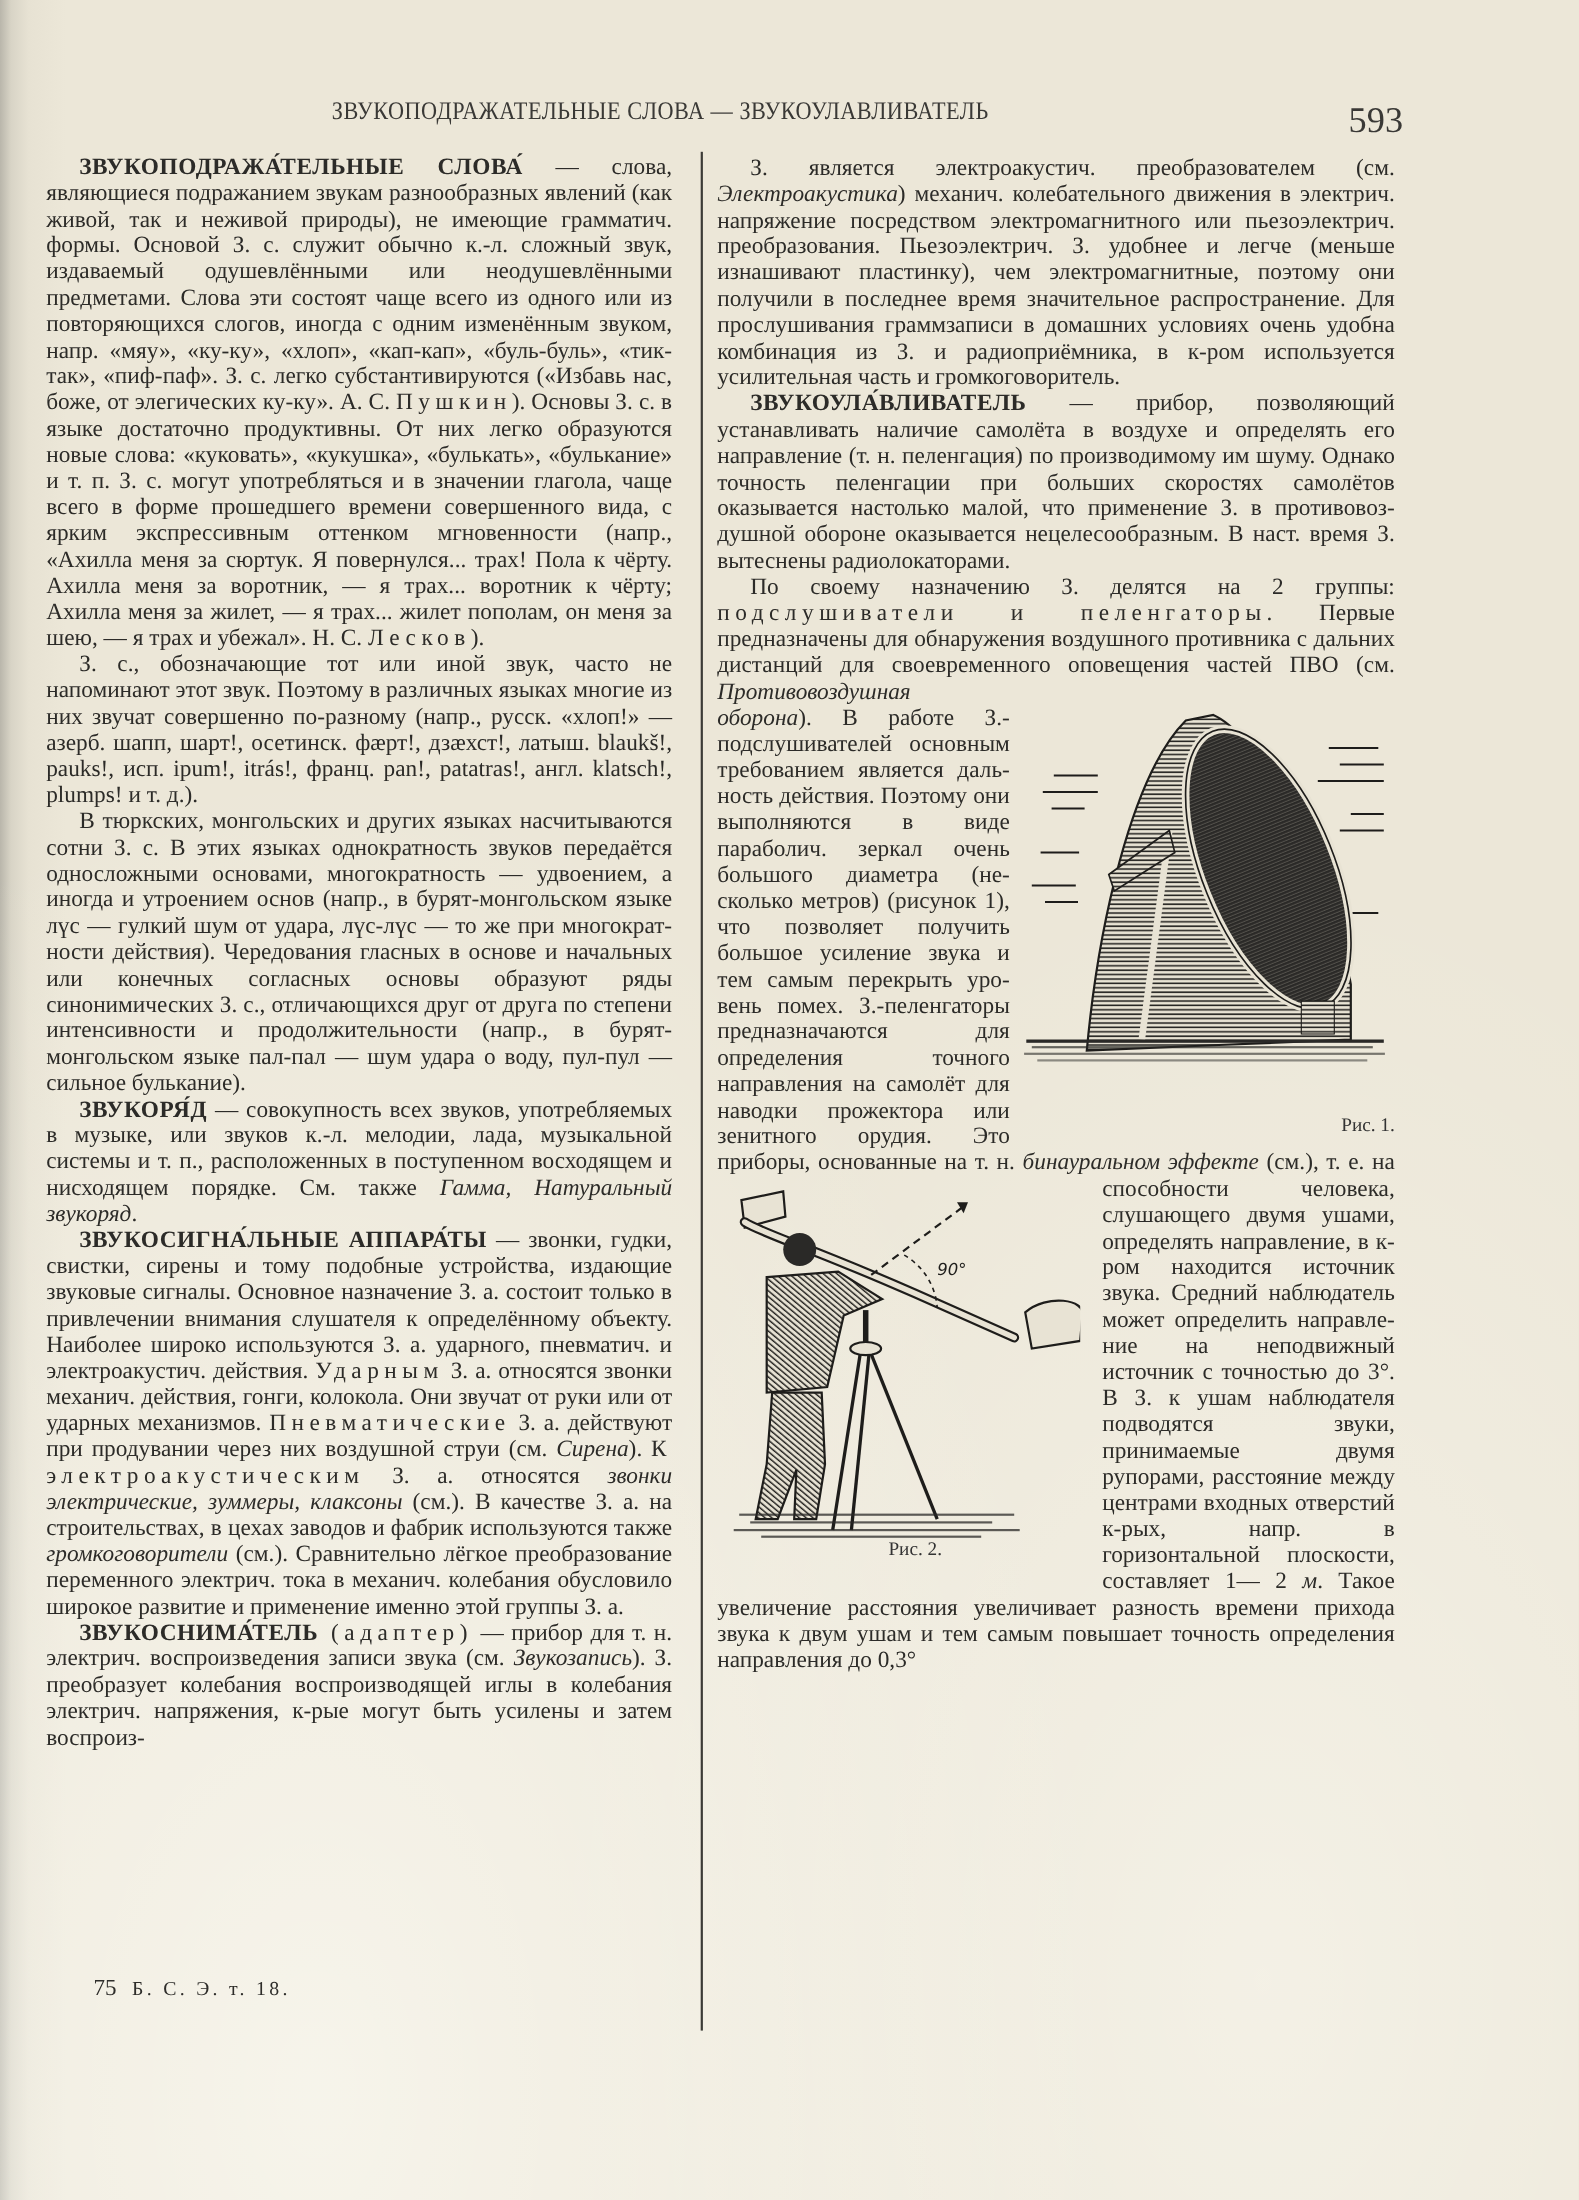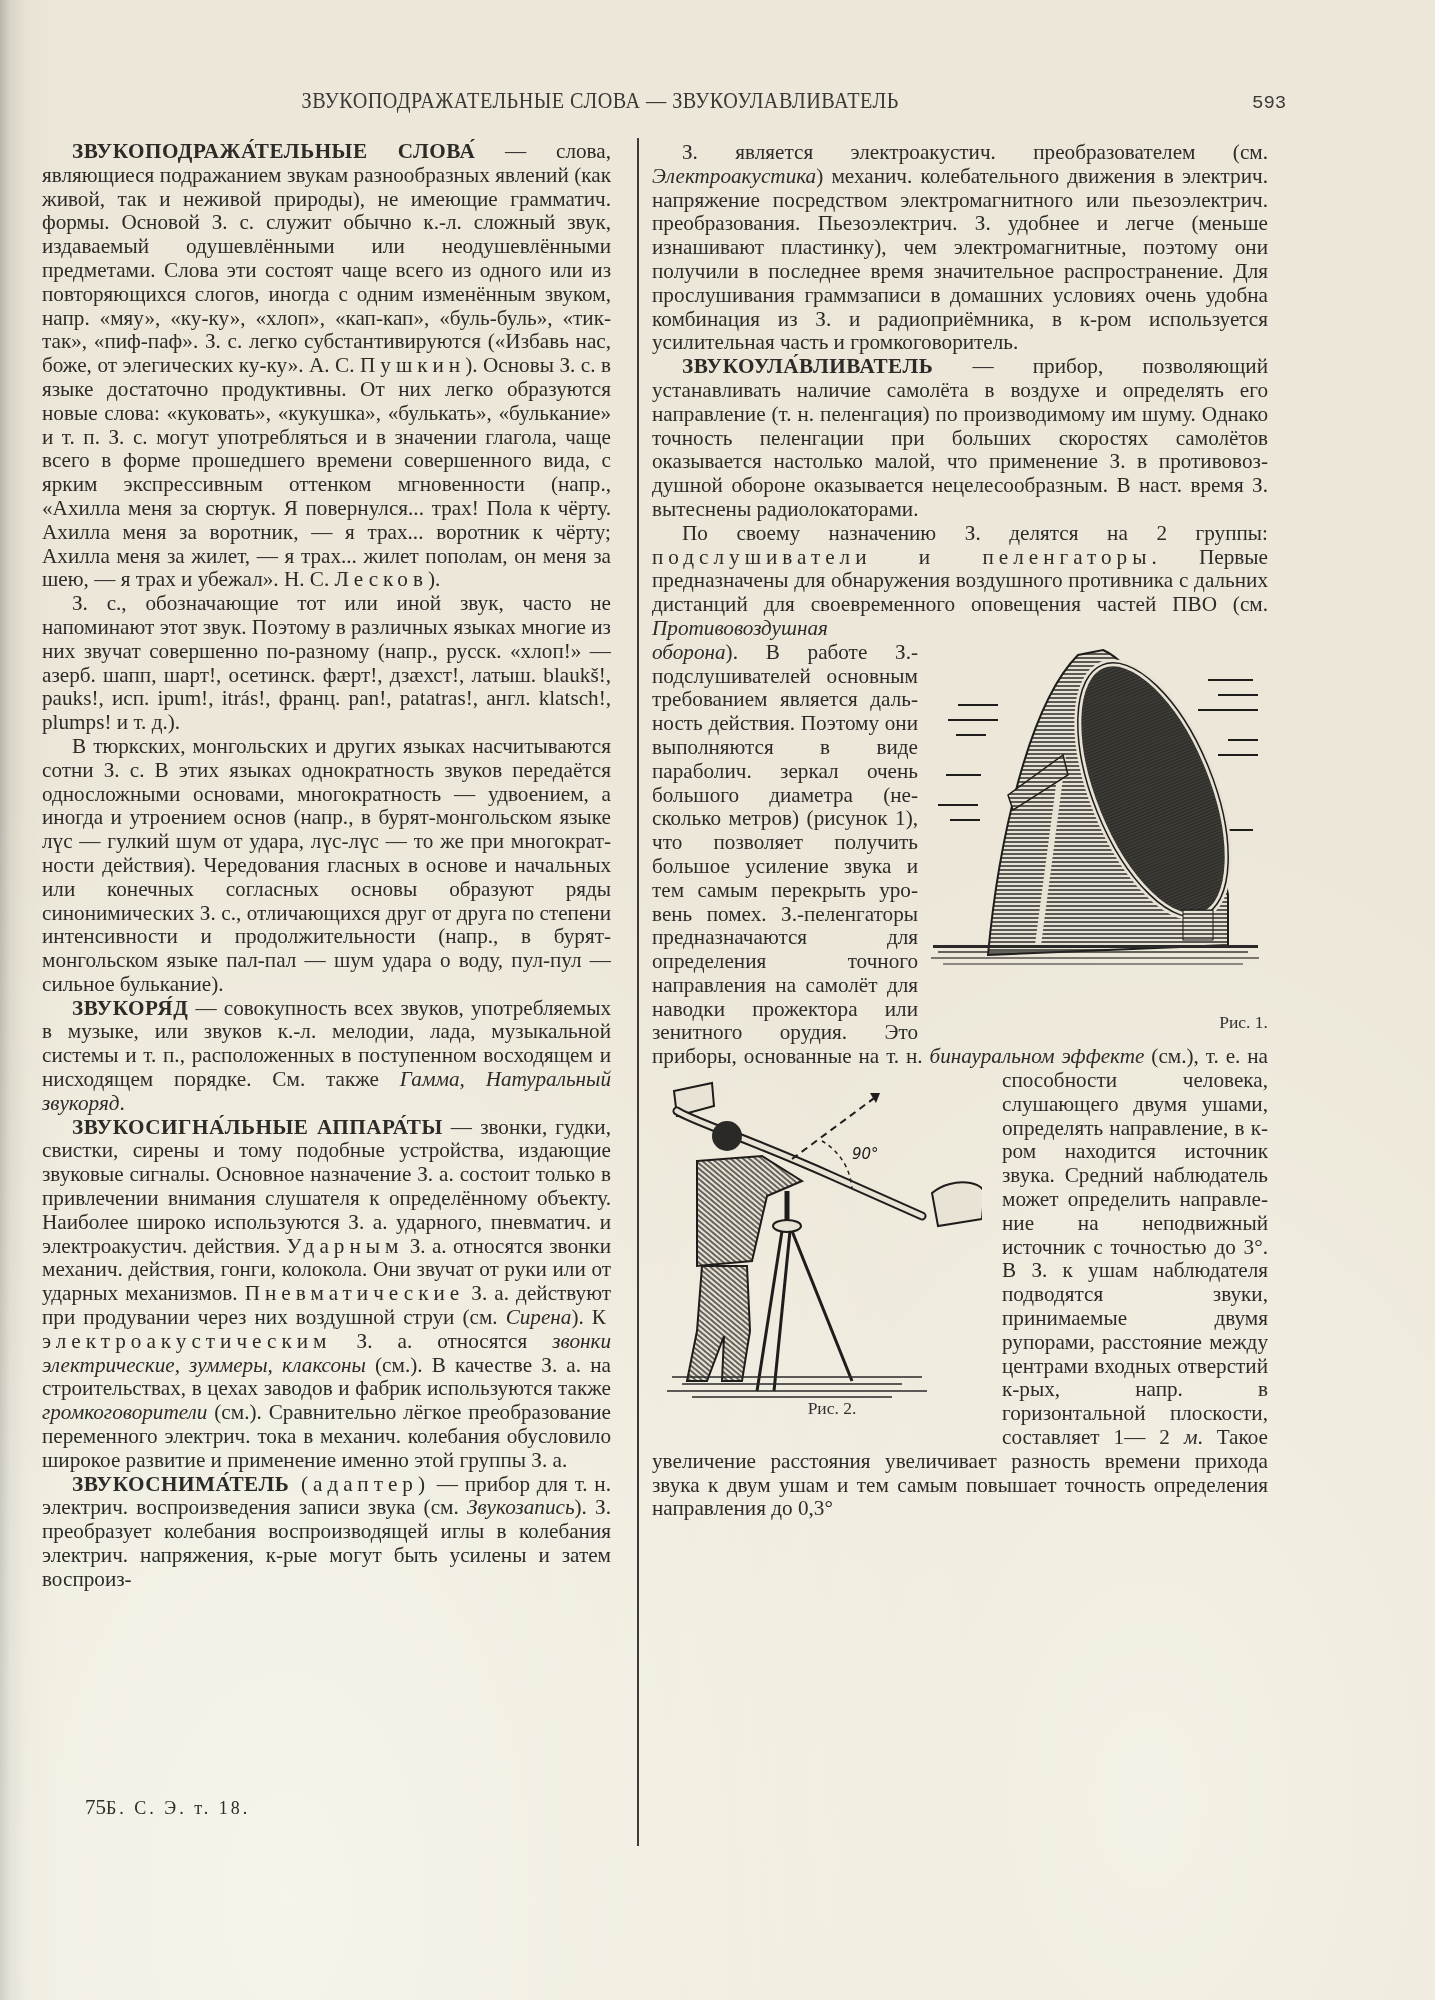--- a/index.html
+++ b/index.html
@@ -15,22 +15,22 @@
       position: relative;
     }
     .page { position: absolute; left: 0; top: 0; width: 1435px; height: 2000px; }
     .running-head {
       position: absolute; top: 88px; left: 235px; width: 830px;
       text-align: center; font-family: "Liberation Serif", serif;
       font-size: 23px; letter-spacing: 0.5px; color: #3a3936;
       transform: scaleX(0.88); transform-origin: left top;
     }
     .page-number {
-      position: absolute; top: 92px; left: 1252px;
-      font-family: Liberation Mono, monospace; font-size: 19px; color: #3a3936;
+      position: absolute; top: 92px; left: 1226px;
+      font-family: Liberation Serif, serif; font-size: 33px; color: #3a3936;
     }
     .col {
       position: absolute; top: 140px;
       font-family: "Liberation Serif", serif;
       font-size: 21.2px; line-height: 23.8px;
       text-align: justify; hyphens: manual;
       color: #2c2b28;
     }
     .col-left { left: 42px; width: 569px; }
     .col-right { left: 652px; width: 616px; top: 141px; }
@@ -55,21 +55,21 @@
     }
     .caption {
       position: absolute; left: 0; right: 0; text-align: center;
       font-family: "Liberation Serif", serif; font-size: 17.5px; color: #333;
     }
     .footer {
       position: absolute; top: 1795px; left: 85px;
       font-family: "Liberation Serif", serif; font-size: 18px; letter-spacing: 3px;
       color: #2e2d2a;
     }
-    .footer .sig { font-size: 21px; letter-spacing: 0; }
+    .footer .sig { font-size: 21px; letter-spacing: 0; margin-right: 14px; }
     svg { display: block; }
   </style>
 </head>
 <body>
 
 <div class="page">
 
   <div class="running-head">ЗВУКОПОДРАЖАТЕЛЬНЫЕ СЛОВА — ЗВУКОУЛАВЛИВАТЕЛЬ</div>
   <div class="page-number">593</div>
 

